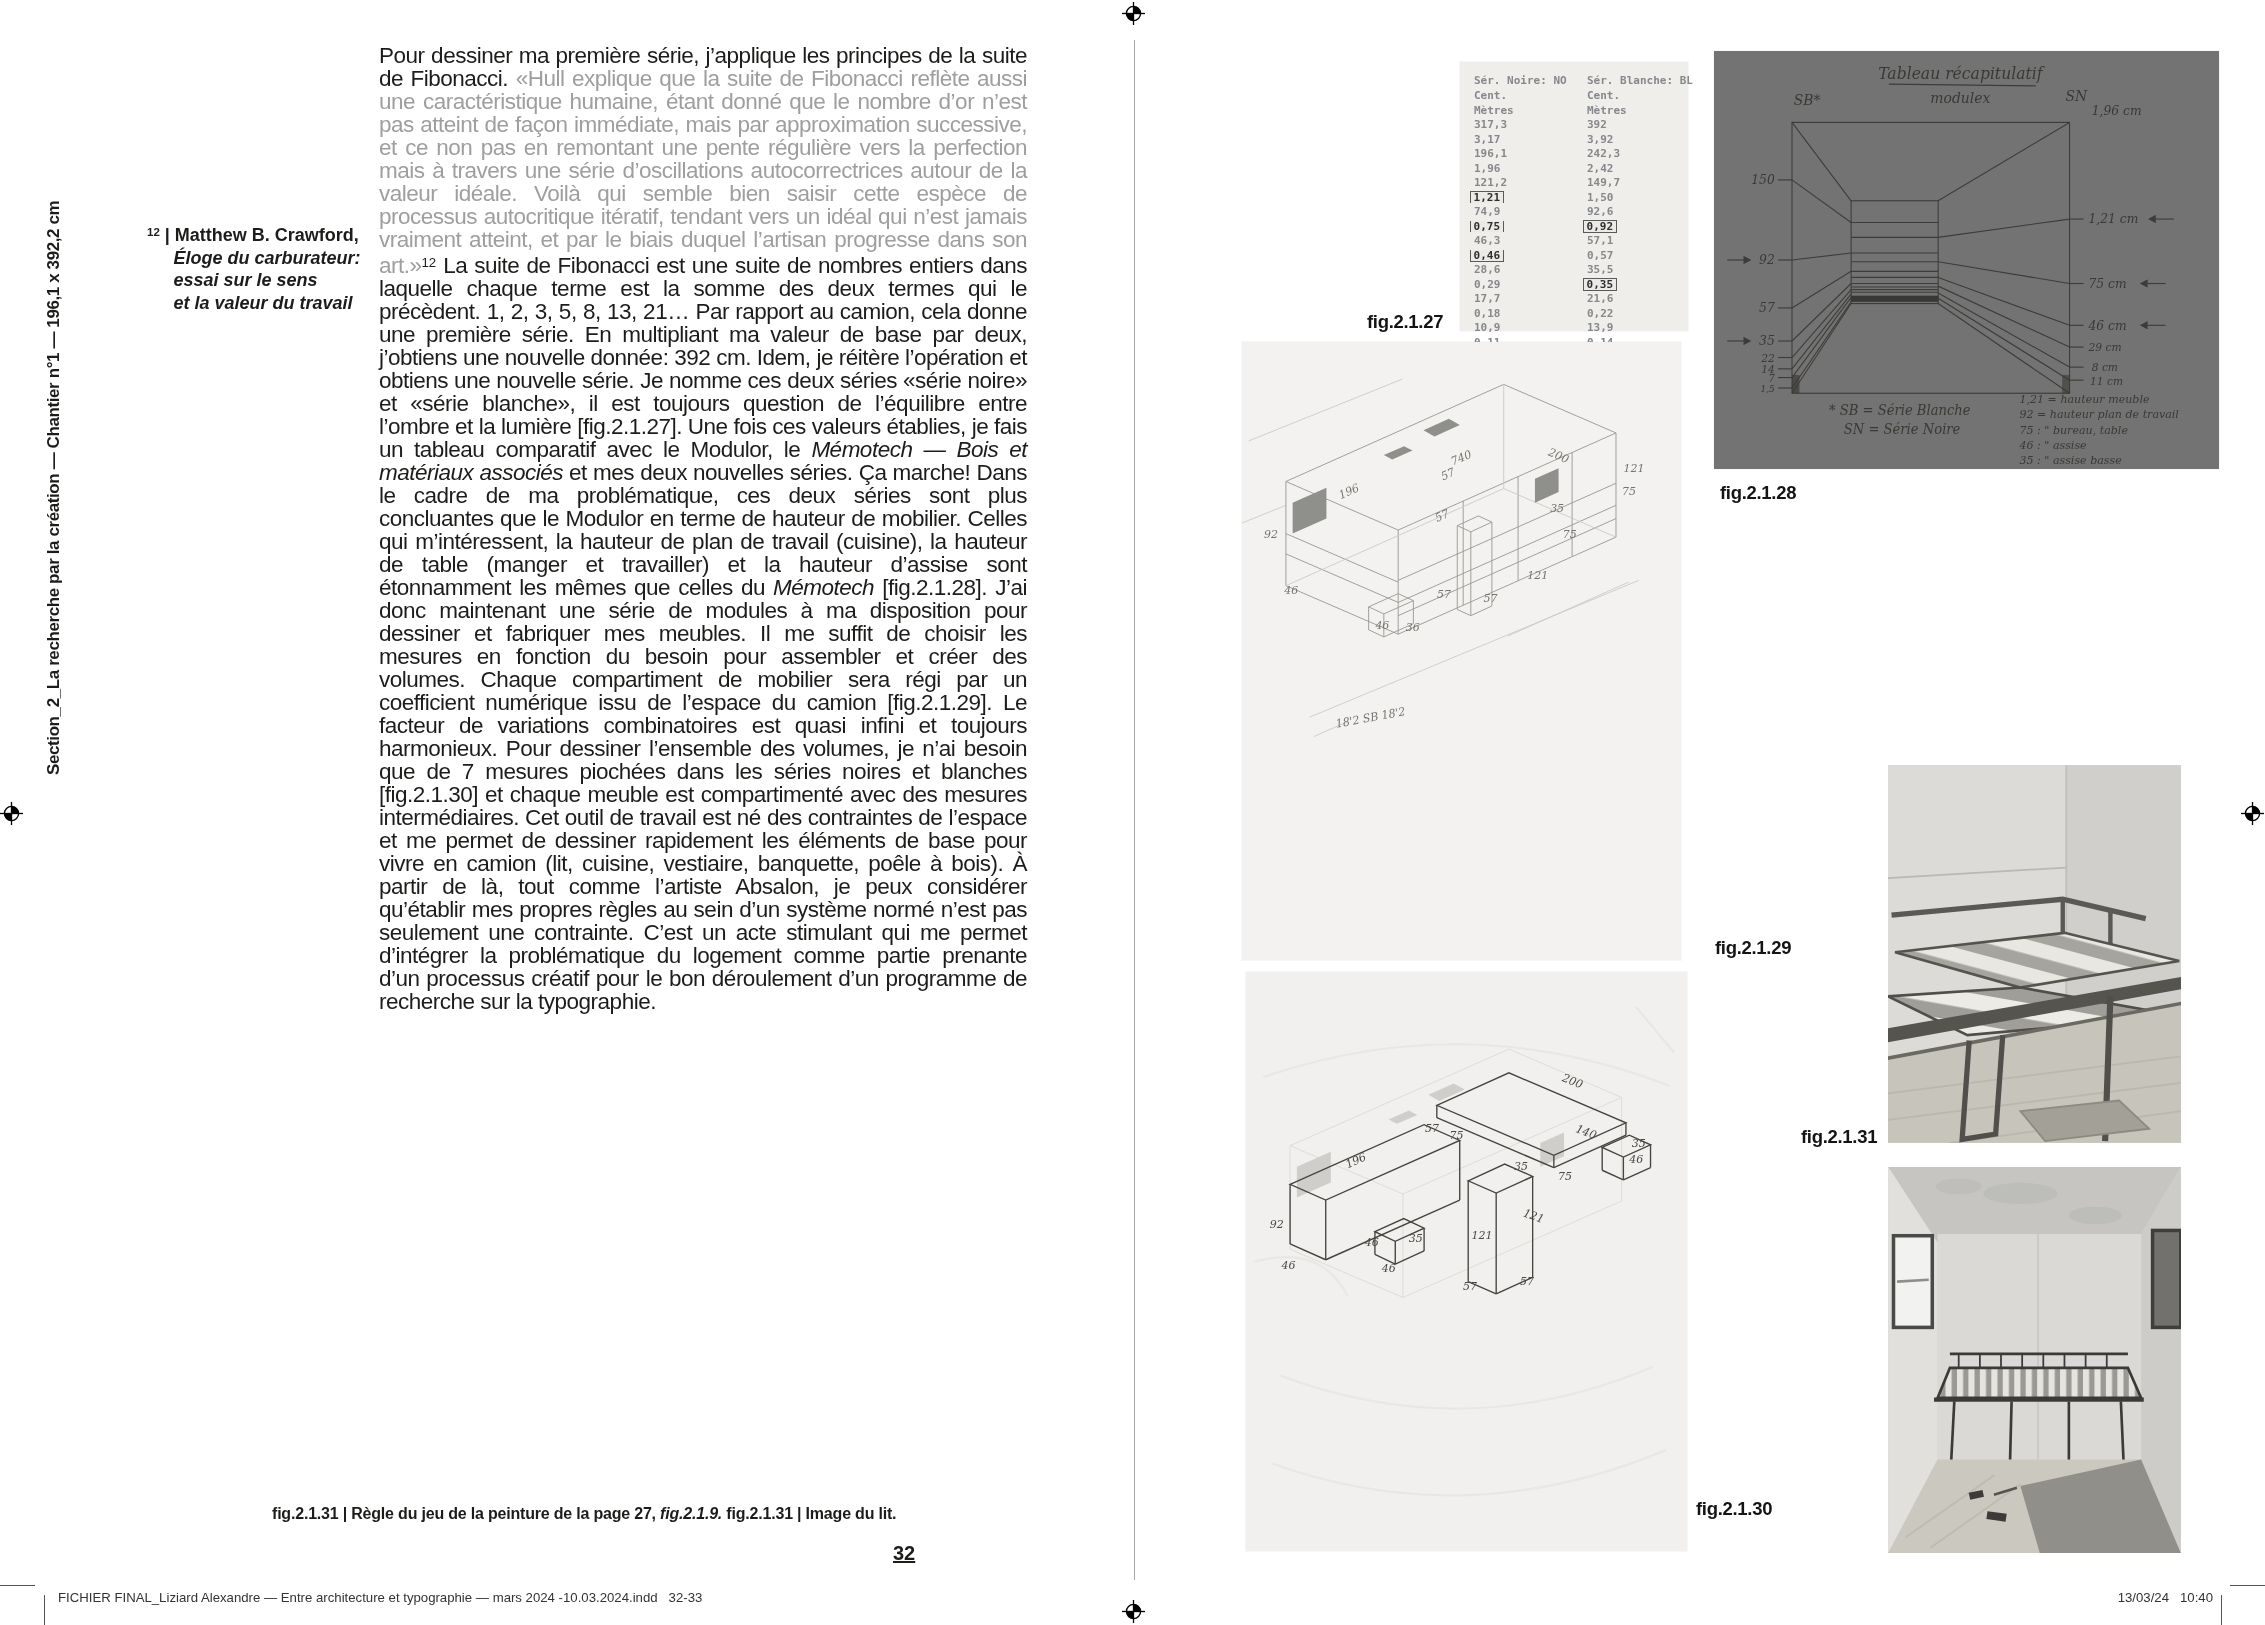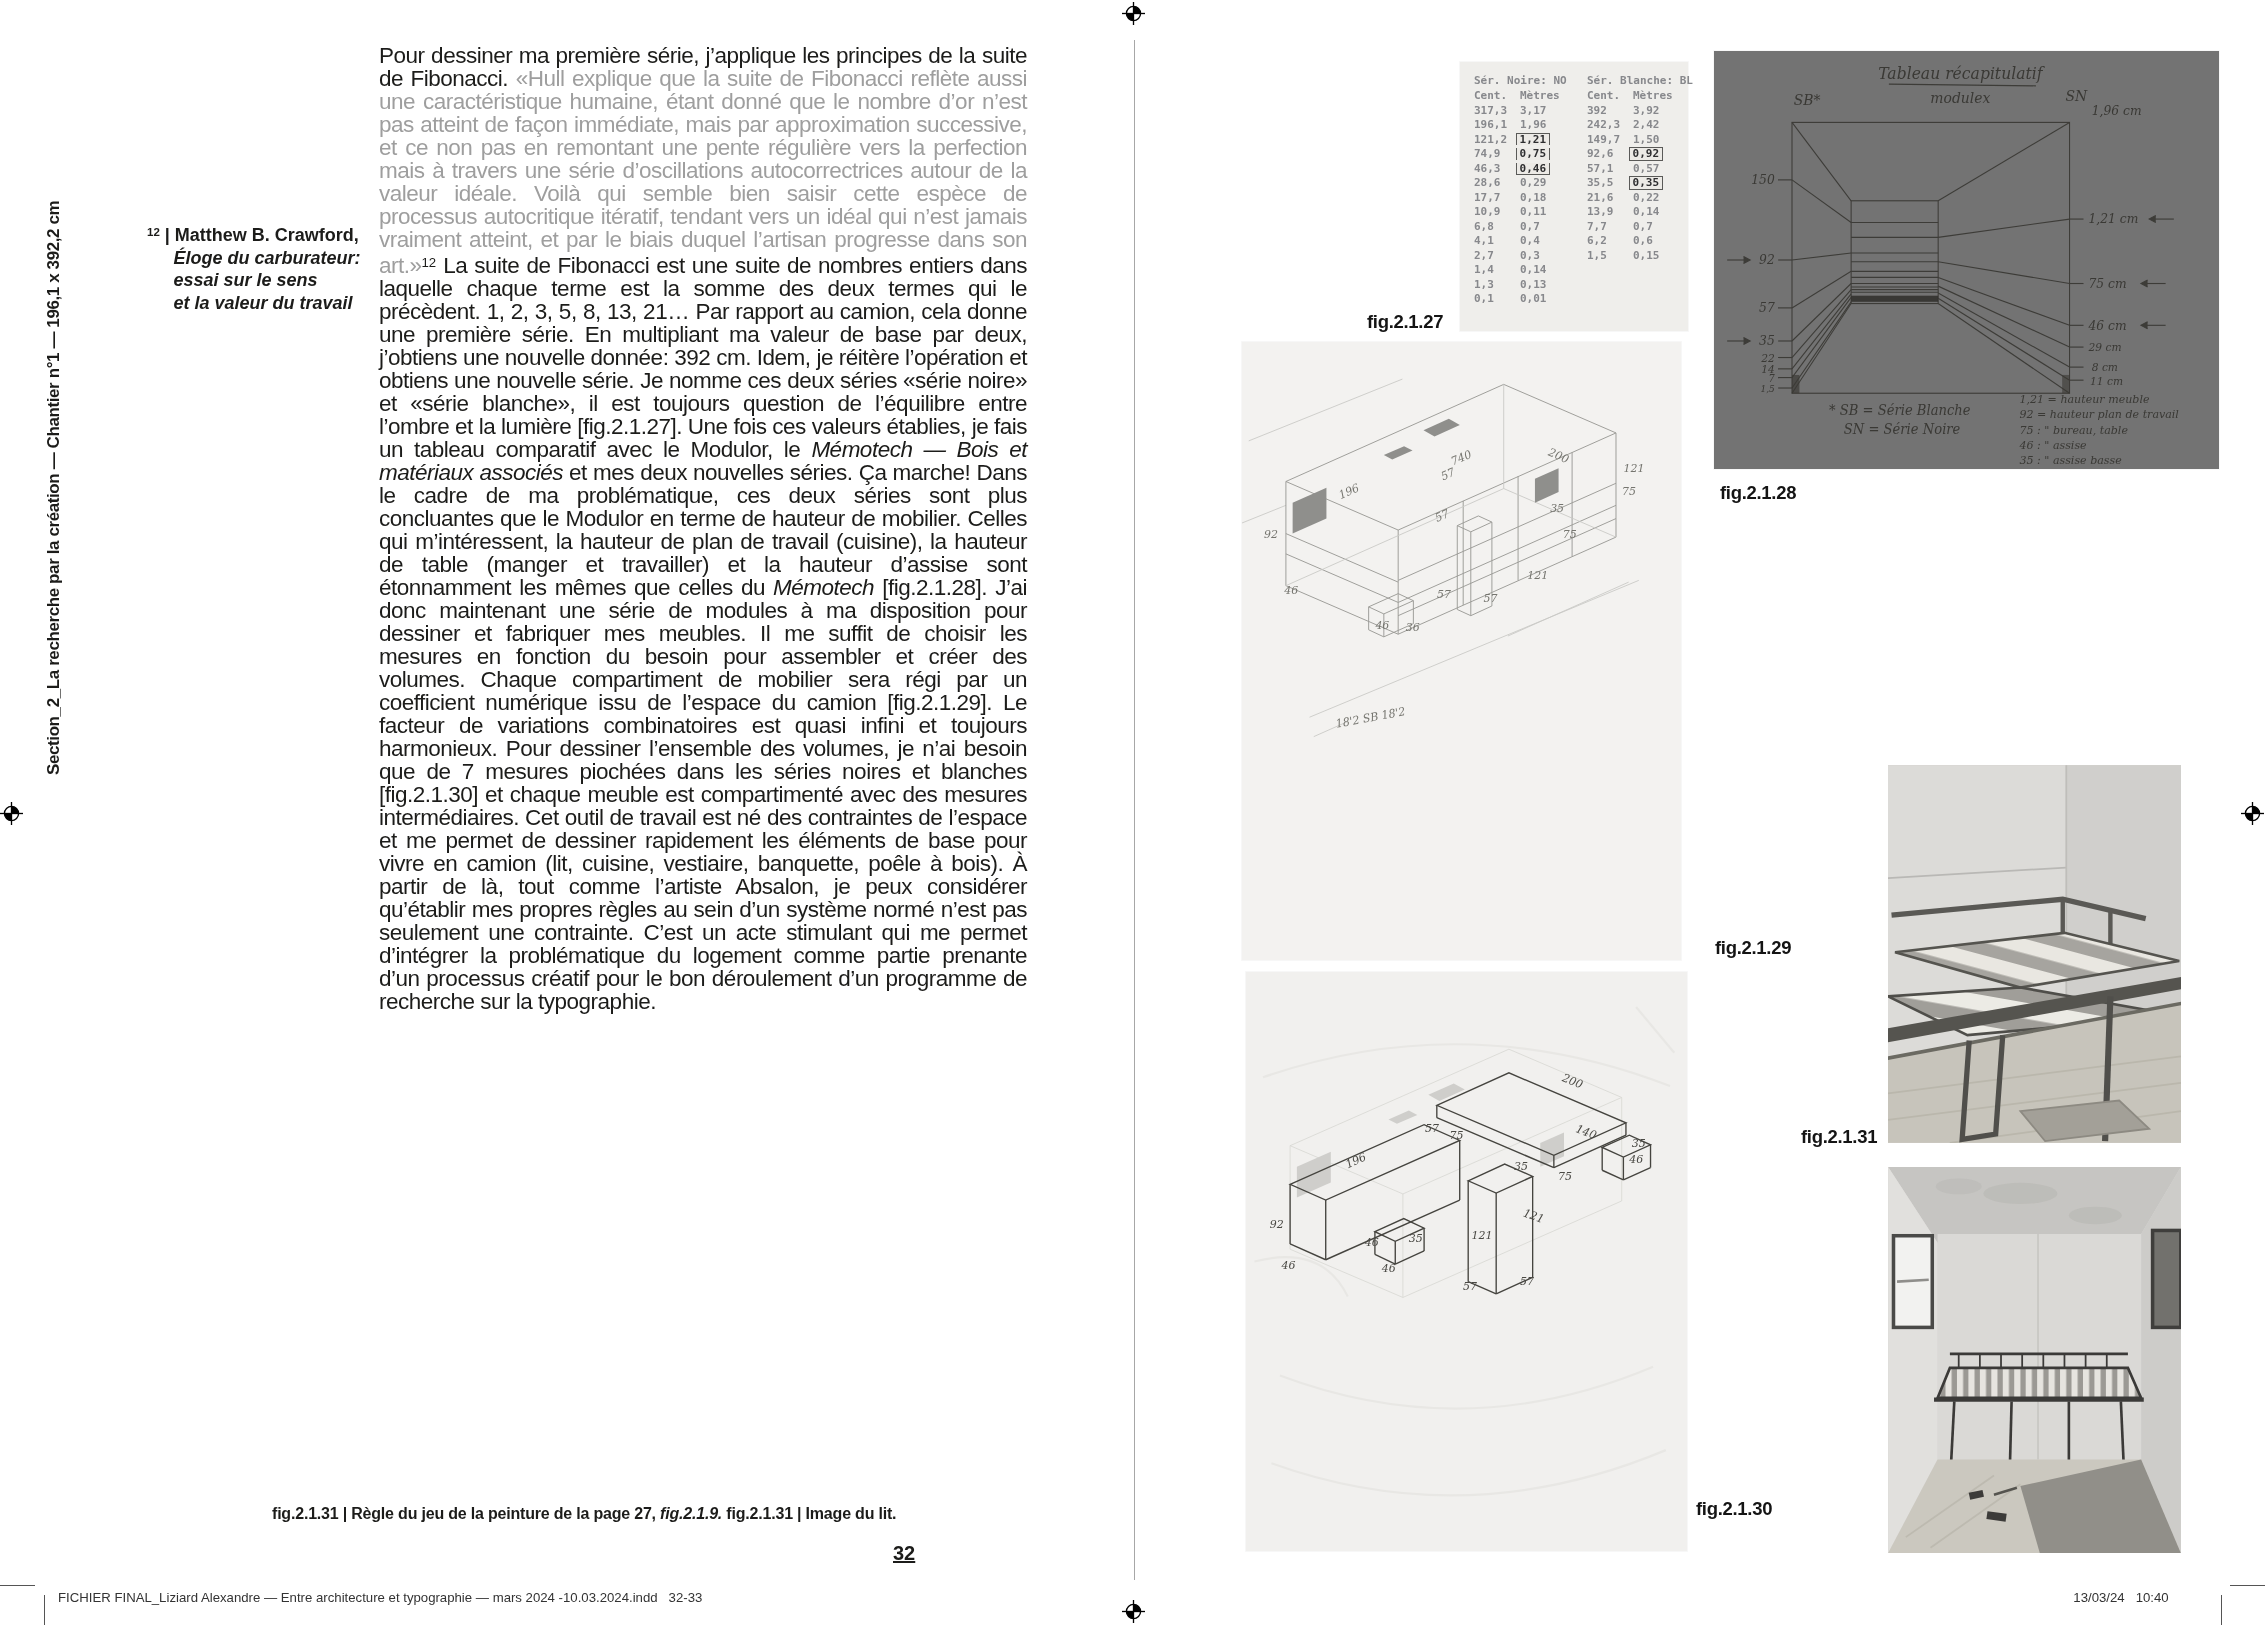--- a/index.html
+++ b/index.html
@@ -36,33 +36,33 @@
   .scan-sketch30{left:1246px;top:972px;width:441px;height:579px;background:#f1f0ee;}
   .photo{position:absolute;background:#d6d5d2;}
   .photo1{left:1888px;top:765px;width:293px;height:378px;}
   .photo2{left:1888px;top:1167px;width:293px;height:386px;}
 
   
   .mtable{display:flex;gap:14px;padding:12.4px 0 0 14px;
           font-family:"DejaVu Sans Mono",monospace;font-weight:700;font-size:11px;color:#87888c;}
   .grp{width:99px;}
   .grp .ttl{white-space:nowrap;margin-bottom:1.8px;}
-  .hrow,.drow{display:flex;line-height:14.5px;}
+  .hrow,.drow{display:flex;line-height:14.5px;flex-direction:column;}
   .c1{width:46px;}
   .c2{width:51px;}
   .bx{display:inline-block;color:#2e2e30;border:1.3px solid #5a5a58;background:#eceae6;
       padding:0 2.6px;margin-left:-4px;line-height:11.8px;}
   .bx-top{border-bottom:none;}
   .bx-mid{border-top:none;border-bottom:none;}
   .bx-bot{border-top:none;}
 
   
   .footer{font-size:13.2px;color:#333;letter-spacing:0;}
   .footer-left{left:58px;top:1590px;}
-  .footer-right{left:2029px;top:1590px;width:184px;text-align:center;}
+  .footer-right{left:2029px;top:1590px;width:184px;text-align:right;}
   .fold{left:1134px;top:40px;width:0.9px;height:1540px;background:#a7a7a7;}
   .cropline{position:absolute;background:#555;}
   .hand{font-family:"DejaVu Serif",serif;font-style:italic;}
 </style>
 </head>
 <body>
 
 <div class="page">
 
   <div class="abs sidebar">Section_2_La recherche par la création — Chantier n°1 — 196,1 x 392,2 cm</div>

